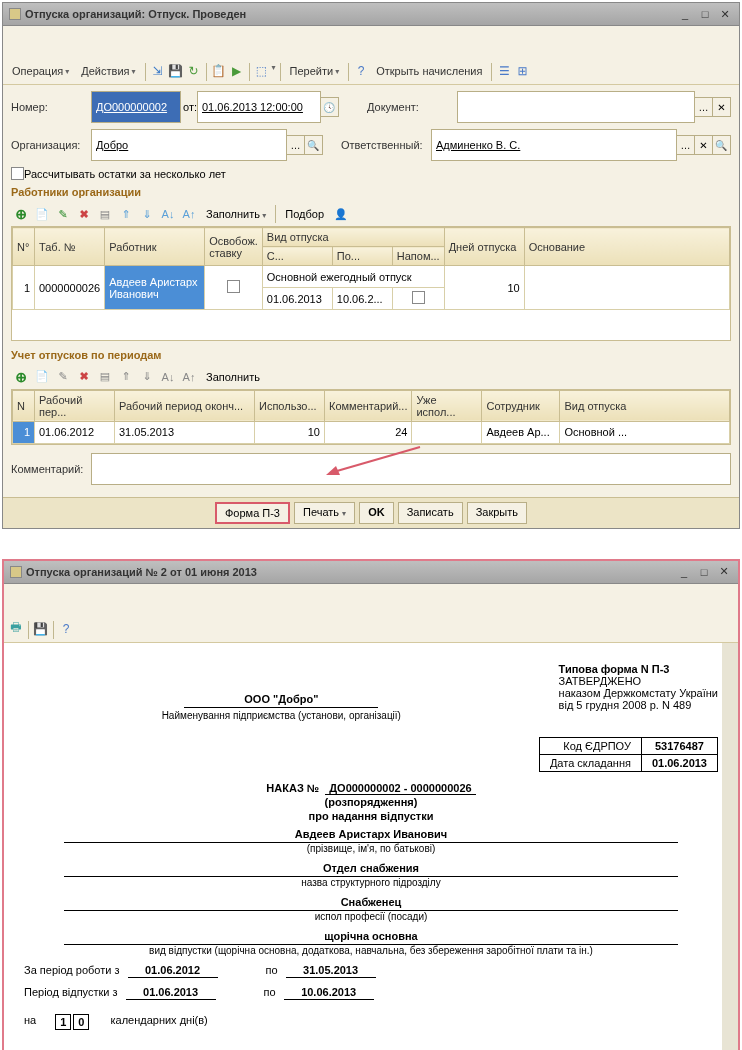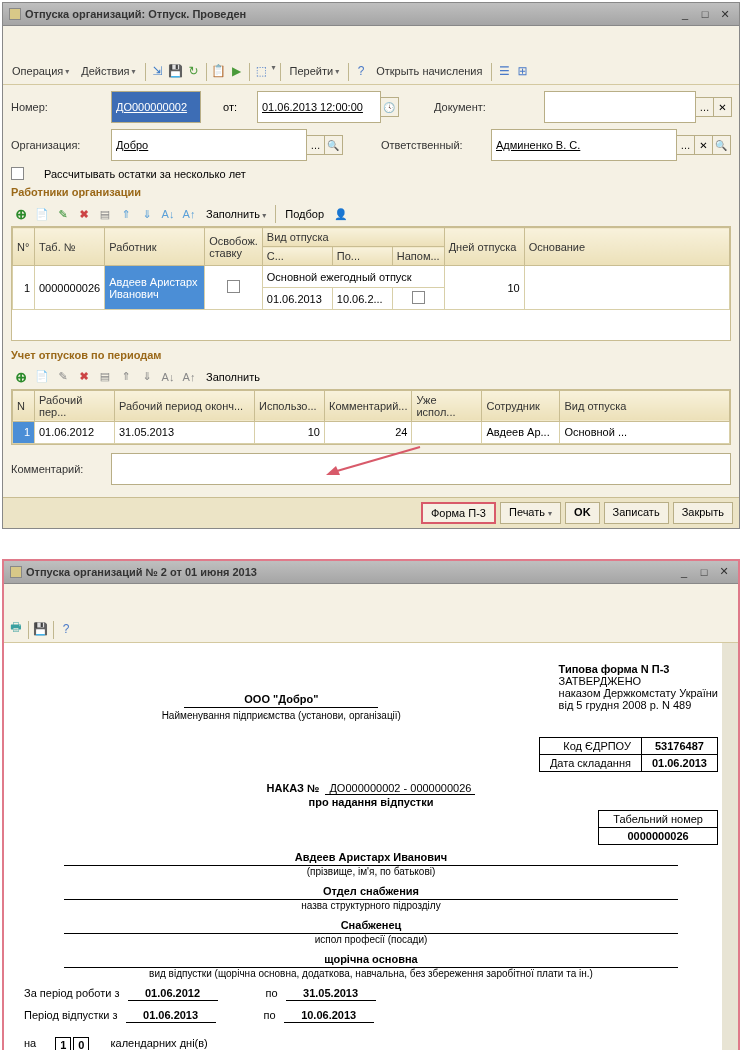--- a/index.html
+++ b/index.html
@@ -11,58 +11,58 @@
   .title-icon { width: 12px; height: 12px; background: #d8c888; border: 1px solid #888; }
   .title-text { font-weight: bold; color: #333; }
   .winbtns { display: flex; gap: 4px; }
   .winbtn { width: 16px; height: 14px; display: flex; align-items: center; justify-content: center; color: #333; cursor: pointer; }
   .toolbar { display: flex; align-items: flex-start; gap: 2px; padding: 3px 4px; background: #f5f1e4; border-bottom: 1px solid #d4c9a0; margin-top: 34px; }
   .toolbtn { padding: 2px 5px; display: flex; align-items: center; gap: 2px; cursor: pointer; color: #333; }
   .dropdown-arrow { font-size: 8px; color: #666; }
   .sep { width: 1px; height: 18px; background: #c0b78f; margin: 0 2px; }
   .icon16 { width: 16px; height: 16px; display: inline-flex; align-items: center; justify-content: center; font-size: 12px; }
   .form-body { padding: 6px 8px; }
-  .form-row { display: flex; align-items: center; gap: 20px; margin-bottom: 6px; }
+  .form-row { display: flex; align-items: center; gap: 0; margin-bottom: 6px; }
   .form-row label { min-width: 80px; color: #333; }
   .input { background: #fff; border: 1px solid #b8ae86; padding: 2px 4px; height: 32px; text-decoration: underline; }
   .input.sel { background: #3d6db5; color: #fff; }
   .input-group { display: flex; align-items: center; }
   .input-btn { width: 18px; height: 20px; background: #f5f1e4; border: 1px solid #b8ae86; border-left: none; display: flex; align-items: center; justify-content: center; cursor: pointer; font-size: 10px; }
   .checkbox { width: 13px; height: 13px; border: 1px solid #888; background: #fff; display: inline-block; }
   .section-label { color: #9a6818; font-weight: bold; margin: 4px 0; }
   .mini-toolbar { display: flex; align-items: center; gap: 1px; padding: 2px 0; }
   .mt-btn { width: 20px; height: 20px; display: flex; align-items: center; justify-content: center; cursor: pointer; }
   .mt-btn.green-plus { color: #2a8a2a; font-weight: bold; font-size: 14px; }
   .mt-btn.edit { color: #2a8a2a; }
   .mt-btn.del { color: #c44; font-weight: bold; }
   .mt-btn.gray { color: #888; }
   .mt-text { padding: 2px 6px; cursor: pointer; }
   table.grid { width: 100%; border-collapse: collapse; background: #fff; }
   table.grid th { background: linear-gradient(#f8f2dc, #ece0b8); border: 1px solid #c9bd92; padding: 3px 4px; font-weight: normal; color: #333; text-align: left; font-size: 11px; }
   table.grid td { border: 1px solid #d8cfa8; padding: 3px 4px; height: 22px; }
   table.grid td.sel { background: #4b8ed6; color: #fff; }
   table.grid td.num { text-align: right; }
   .grid-wrap { border: 1px solid #c9bd92; margin-bottom: 8px; }
-  .footer-bar { display: flex; justify-content: flex-end; gap: 4px; padding: 4px 6px; background: #ece4c6; border-top: 1px solid #c9bd92; }
+  .footer-bar { display: flex; justify-content: center; gap: 4px; padding: 4px 6px; background: #ece4c6; border-top: 1px solid #c9bd92; }
   .footer-btn { padding: 3px 8px; border: 1px solid #b8ae86; background: #f5f1e4; cursor: pointer; }
   .footer-btn.hl { border: 2px solid #d85a6a; }
   .arrow-svg { width: 200px; height: 30px; position: absolute; left: 240px; top: 445px; }
   
   .doc-area { background: #fff; padding: 20px 20px; position: relative; height: 490px; overflow: auto; }
   .doc-scroll-v { position: absolute; right: 0; top: 0; bottom: 16px; width: 16px; background: #e8e4d4; }
   .doc-scroll-h { position: absolute; left: 0; right: 16px; bottom: 0; height: 16px; background: #e8e4d4; }
   .doc-header { display: flex; justify-content: space-between; align-items: flex-start; margin-bottom: 10px; }
   .doc-left { text-align: center; flex: 1; }
   .doc-right { text-align: left; margin-left: 20px; }
   .doc-company { font-weight: bold; border-bottom: 1px solid #000; display: inline-block; padding: 0 60px 2px; }
   .doc-sublabel { font-size: 10px; margin-top: 2px; }
   .doc-box { border: 1px solid #000; display: inline-table; border-collapse: collapse; margin-top: 6px; }
   .doc-box td { border: 1px solid #000; padding: 2px 10px; }
   .doc-title { text-align: center; font-weight: bold; margin: 10px 0 2px; }
-  .doc-title .num { border-bottom: 1px solid #000; padding: 0 4px; font-weight: normal; }
+  .doc-title .num { border-bottom: 1px solid #000; padding: 0 4px; font-weight: bold; }
   .doc-line { text-align: center; border-bottom: 1px solid #000; margin: 6px 40px 0; font-weight: bold; padding-bottom: 2px; }
   .doc-linesub { text-align: center; font-size: 10px; margin-bottom: 8px; }
   .doc-tabnum { float: right; border: 1px solid #000; border-collapse: collapse; }
   .doc-tabnum td { border: 1px solid #000; padding: 2px 14px; text-align: center; }
   .doc-field-row { display: flex; align-items: flex-start; gap: 8px; margin: 8px 0; }
   .doc-uline { border-bottom: 1px solid #000; padding: 0 8px 1px; font-weight: bold; }
   .doc-days { display: inline-block; border: 1px solid #000; padding: 1px 4px; font-weight: bold; margin: 0 1px; }
   .clear { clear: both; }
 </style>
 </head>
@@ -115,21 +115,21 @@
 
   <div class="form-body">
     <div class="form-row">
       <label>Номер:</label>
       <input class="input sel" style="width: 90px;" value="ДО000000002">
       <span style="margin-left:2px;">от:</span>
       <div class="input-group">
         <input class="input" style="width: 124px;" value="01.06.2013 12:00:00">
         <span class="input-btn">🕓</span>
       </div>
-      <label style="margin-left:15px;min-width:90px">Документ:</label>
+      <label style="margin-left:28px;min-width:90px">Документ:</label>
       <div class="input-group" style="flex:1">
         <input class="input" style="flex: 1 1 0%;">
         <span class="input-btn">…</span>
         <span class="input-btn">✕</span>
       </div>
     </div>
 
     <div class="form-row">
       <label>Организация:</label>
       <div class="input-group" style="width:232px">
@@ -315,32 +315,23 @@
           <tr>
                 <td>Дата складання</td>
                 <td style="font-weight:bold;text-align:center">01.06.2013</td>
               </tr>
         </tbody></table>
       </div>
 
       <div class="doc-title">
         <span>НАКАЗ №</span>&nbsp;&nbsp;<span class="num">ДО000000002 - 0000000026</span>
       </div>
+      <div class="doc-title" style="margin-top:0">(розпорядження)</div>
       <div class="doc-title" style="margin-top:0">про надання відпустки</div>
 
-      <table class="doc-tabnum">
-        <tbody>
-            <tr>
-              <td>Табельний номер</td>
-            </tr>
-        <tr>
-              <td style="font-weight:bold">0000000026</td>
-            </tr>
-      </tbody>
-        </table>
       <div class="clear"></div>
 
       <div class="doc-line">Авдеев Аристарх Иванович</div>
       <div class="doc-linesub">(прізвище, ім'я, по батькові)</div>
 
       <div class="doc-line">Отдел снабжения</div>
       <div class="doc-linesub">назва структурного підрозділу</div>
 
       <div class="doc-line">Снабженец</div>
       <div class="doc-linesub">испол професії (посади)</div>

